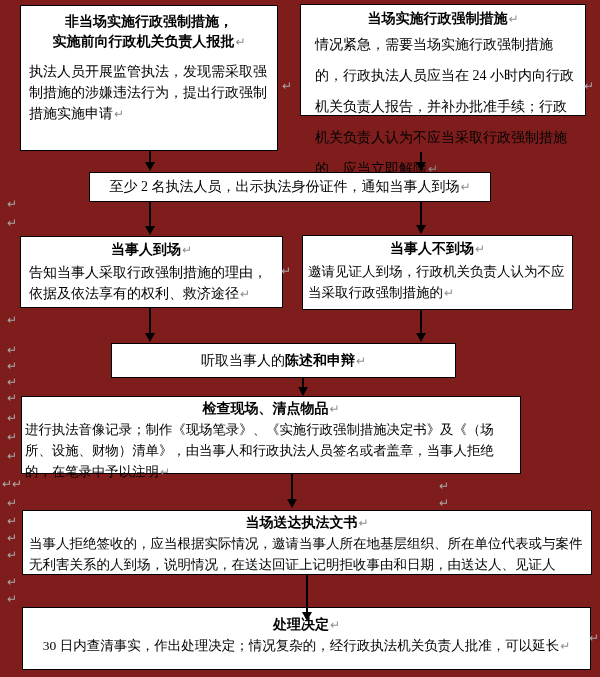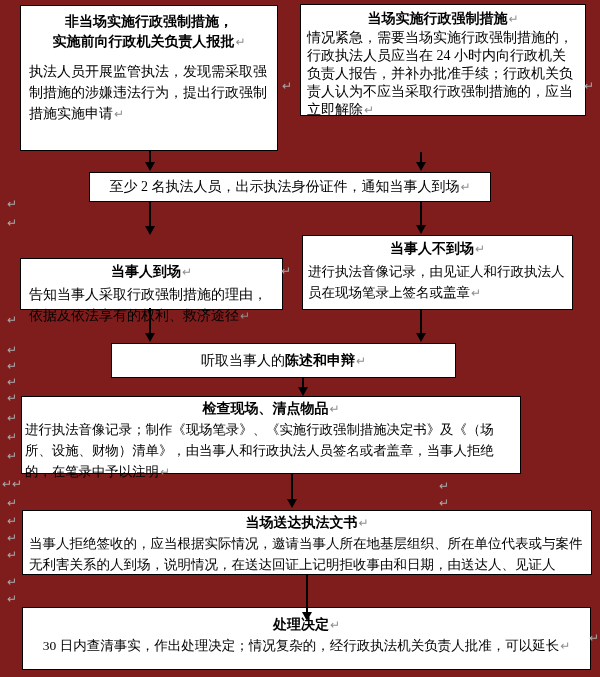--- a/index.html
+++ b/index.html
@@ -33,24 +33,24 @@
   .arrow .head {
     position:absolute; left:50%; bottom:0; margin-left:-5px;
     width:0; height:0;
     border-left:5px solid transparent; border-right:5px solid transparent;
     border-top:9px solid #000000;
   }
   
   #box1 { left:20px;  top:5px;   width:258px; height:146px; padding:6px 8px 0 8px; }
   #box1 .body { padding-top:9px; font-size:14px; }
   #box2 { left:300px; top:4px;   width:286px; height:112px; padding:4px 6px 0 6px; }
-  #box2 .body { font-size:14px; line-height:18px; }
+  #box2 .body { font-size:14px; line-height:31px;margin-left:8px; }
   #box3 { left:89px;  top:172px; width:402px; height:30px;
           display:flex; align-items:center; justify-content:center; font-size:14px; }
-  #box4 { left:20px;  top:236px; width:263px; height:52px; padding:3px 8px 0 8px;margin-top:22px; }
+  #box4 { left:20px;  top:236px; width:263px; height:72px; padding:3px 8px 0 8px; }
   #box4 .body { font-size:14px; padding-top:2px; }
   #box5 { left:302px; top:235px; width:271px; height:75px; padding:3px 5px 0 5px; }
   #box5 .body { padding-top:2px; }
   #box6 { left:111px; top:343px; width:345px; height:35px;
           display:flex; align-items:center; justify-content:center; font-size:14px; }
   #box7 { left:21px;  top:396px; width:500px; height:78px; padding:2px 3px 0 3px; }
   #box7 .body { font-size:13.4px; }
   #box8 { left:22px;  top:510px; width:570px; height:65px; padding:2px 6px 0 6px; }
   #box9 { left:22px;  top:607px; width:569px; height:63px; padding:7px 6px 2px 6px; }
   #box9 .body { text-align:center; }
@@ -75,21 +75,21 @@
     <div><span>至少 2 名执法人员，出示执法身份证件，通知当事人到场</span><span class="ret">↵</span></div>
   </div>
 
   <div class="fbox" id="box4">
     <div class="title"><span>当事人到场</span><span class="ret">↵</span></div>
     <div class="body"><span>告知当事人采取行政强制措施的理由，依据及依法享有的权利、救济途径</span><span class="ret">↵</span></div>
   </div>
 
   <div class="fbox" id="box5">
     <div class="title"><span>当事人不到场</span><span class="ret">↵</span></div>
-    <div class="body"><span>进行执法音像记录，由见证人和行政执法人员在现场笔录上签名或盖章</span><span class="ret">↵</span></div>
+    <div class="body"><span>邀请见证人到场，行政机关负责人认为不应当采取行政强制措施的</span><span class="ret">↵</span></div>
   </div>
 
   <div class="fbox" id="box6">
     <div><span>听取当事人的</span><span class="bold-part">陈述和申辩</span><span class="ret">↵</span></div>
   </div>
 
   <div class="fbox" id="box7">
     <div class="title"><span>检查现场、清点物品</span><span class="ret">↵</span></div>
     <div class="body"><span>进行执法音像记录；制作《现场笔录》、《实施行政强制措施决定书》及《（场所、设施、财物）清单》，由当事人和行政执法人员签名或者盖章，当事人拒绝的，在笔录中予以注明</span><span class="ret">↵</span></div>
   </div>

